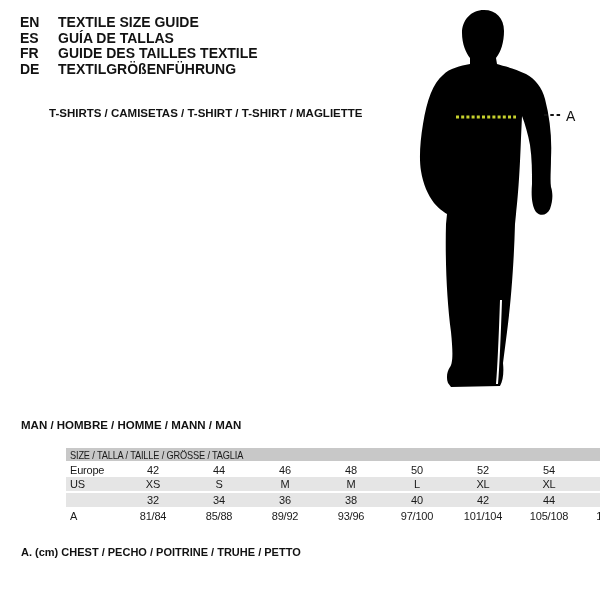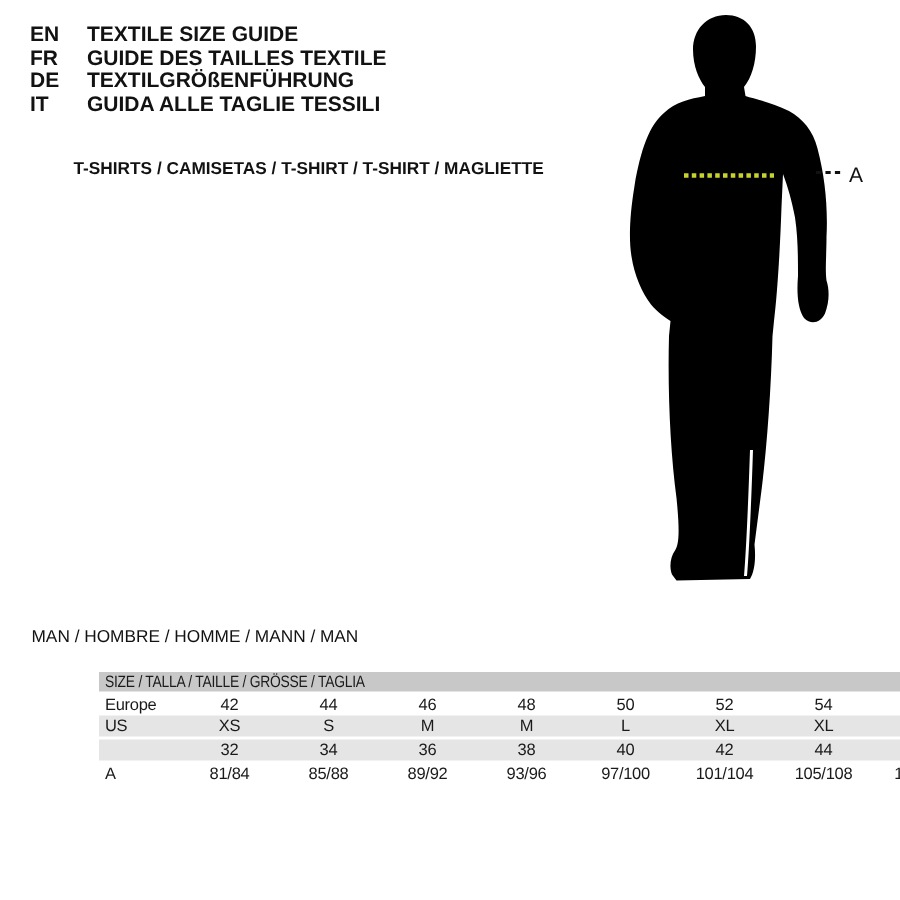--- a/index.html
+++ b/index.html
@@ -10,21 +10,21 @@
   
   .lang-block { position:absolute; left:20px; top:15px; }
   .lang-row { height:15.6px; line-height:15.6px; font-size:14px; font-weight:bold; white-space:nowrap; }
   .lang-code { display:inline-block; width:38px; }
   
   .cat-block { position:absolute; left:21px; top:106px; font-size:11.5px; font-weight:bold; line-height:15.5px; white-space:nowrap;margin-left:28px; }
   
   .figure-svg { position:absolute; left:400px; top:0; }
   .figure-svg text { font-family:"Liberation Sans", sans-serif; font-size:14px; fill:#111; }
   
-  .section-title { position:absolute; left:21px; top:419px; font-size:11.5px; font-weight:normal; white-space:nowrap; }
+  .section-title { position:absolute; left:21px; top:419px; font-size:11.5px; font-weight:bold; white-space:nowrap; }
   
   .size-table {
     position:absolute; left:18px; top:448px; width:582px;
     border-collapse:collapse; font-size:11px; letter-spacing:-0.2px; color:#1a1a1a;margin-left:48px;
   }
   .size-table td { padding:0; height:14px; text-align:center; vertical-align:middle; font-weight:normal; }
   .size-table td.label { text-align:left; padding-left:4px; }
   .size-table tr.thead td {
     background:#c8c8c8; text-align:left; padding-left:4px; height:13px;
     border-bottom:2px solid #ffffff;
@@ -37,27 +37,27 @@
 </head>
 <body>
 
 <div class="canvas">
 
   <div class="lang-block">
     <div class="lang-row">
       <span class="lang-code">EN</span><span>TEXTILE SIZE GUIDE</span>
     </div>
     <div class="lang-row">
+      <span class="lang-code">ES</span><span>GUÍA DE TALLAS</span>
+    </div>
+    <div class="lang-row">
       <span class="lang-code">FR</span><span>GUIDE DES TAILLES TEXTILE</span>
     </div>
     <div class="lang-row">
       <span class="lang-code">DE</span><span>TEXTILGRÖßENFÜHRUNG</span>
-    </div>
-    <div class="lang-row">
-      <span class="lang-code">IT</span><span>GUIDA ALLE TAGLIE TESSILI</span>
     </div>
   </div>
 
   <div class="cat-block">
     <div>T-SHIRTS / CAMISETAS / T-SHIRT / T-SHIRT / MAGLIETTE</div>
   </div>
 
   <svg class="figure-svg" width="200" height="400" viewBox="0 0 200 400">
     <path d="M84,10
              C71,10 62,20 62,33
@@ -159,14 +159,15 @@
         <td>89/92</td>
         <td>93/96</td>
         <td>97/100</td>
         <td>101/104</td>
         <td>105/108</td>
         <td>109/112</td>
       </tr>
     </tbody>
   </table>
 
+  <div class="footnote">A. (cm) CHEST / PECHO / POITRINE / TRUHE / PETTO</div>
 
 </div>
 
 </body></html>

